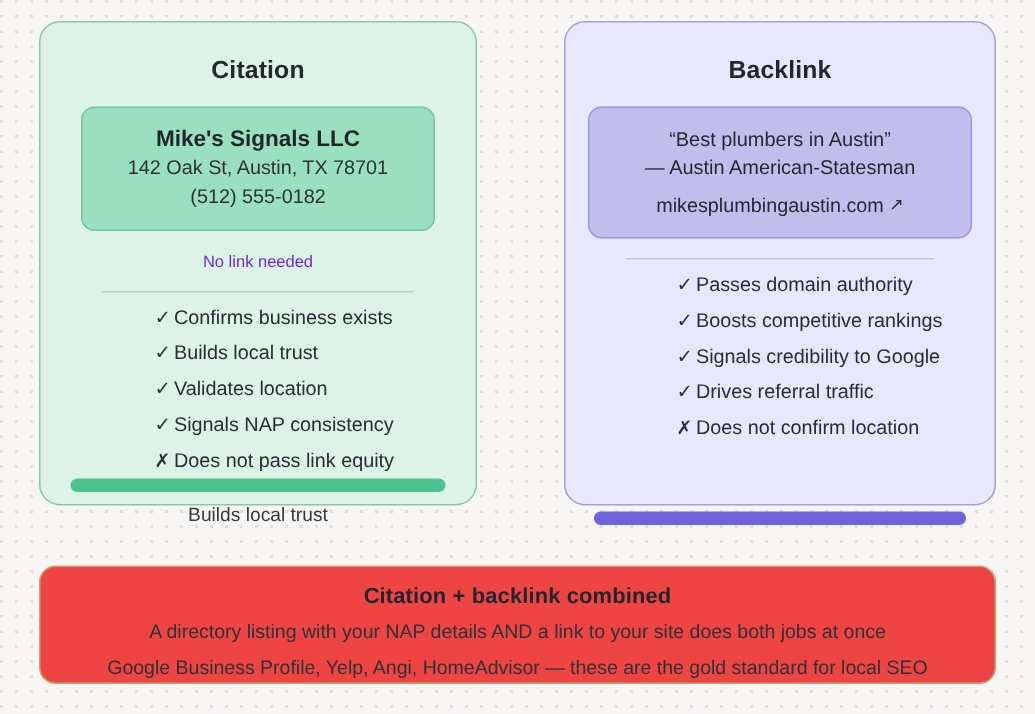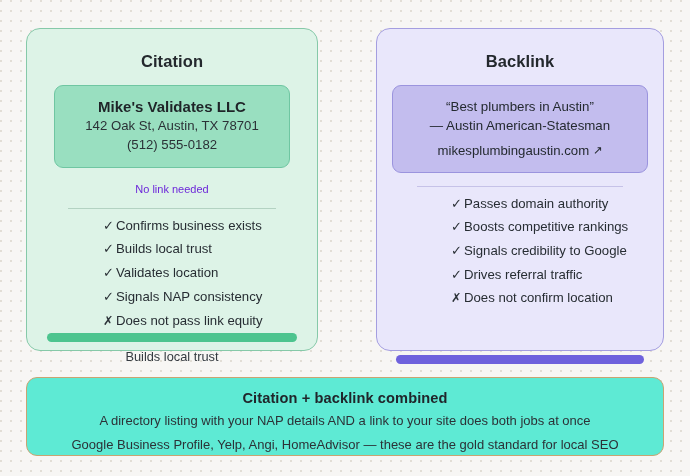--- a/index.html
+++ b/index.html
@@ -19,21 +19,21 @@
   }
 
   .stage {
     position: absolute;
     inset: 0;
   }
 
   
   .card {
     position: absolute;
-    top: 28px;
+    top: 14px;
     height: 323px;
     border-radius: 14px;
     box-sizing: border-box;
     overflow: visible;
   }
   .card-citation {
     left: 26px;
     width: 292px;
     background: #ddf3e7;
     border: 1.4px solid #86c9a9;
@@ -173,21 +173,21 @@
   }
 
   
   .banner {
     position: absolute;
     left: 26px;
     top: 377px;
     width: 638px;
     height: 79px;
     box-sizing: border-box;
-    background: #5eead4;
+    background: #ef4444;
     border: 1.4px solid #c9a472;
     border-radius: 11px;
     text-align: center;
     padding-top: 12px;
   }
   .banner-title {
     font-size: 14.6px;
     font-weight: bold;
     color: #20262b;
     letter-spacing: .1px;
@@ -201,21 +201,21 @@
 </style>
 </head>
 <body>
 
 <div class="stage">
 
   <div class="card card-citation">
     <div class="card-title">Citation</div>
 
     <div class="sample">
-      <div class="sample-name">Mike's Validates LLC</div>
+      <div class="sample-name">Mike's Signals LLC</div>
       <div class="sample-line">142 Oak St, Austin, TX 78701</div>
       <div class="sample-line">(512) 555-0182</div>
     </div>
 
     <div class="requirement">No link needed</div>
     <div class="divider"></div>
 
     <ul class="benefits">
       <li>
         <span class="mark">✓</span><span>Confirms business exists</span>

